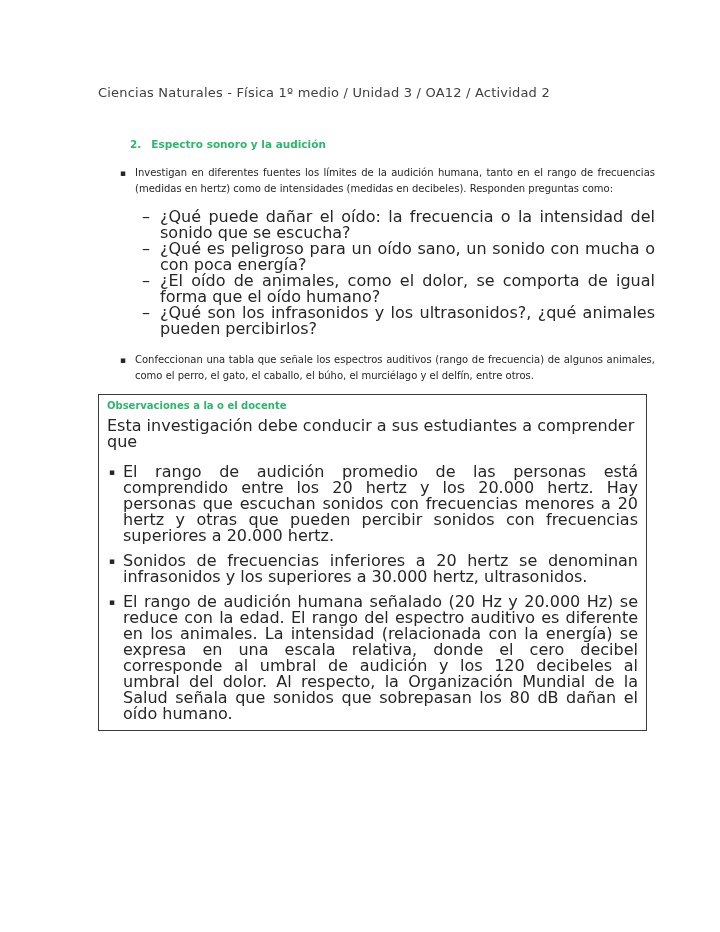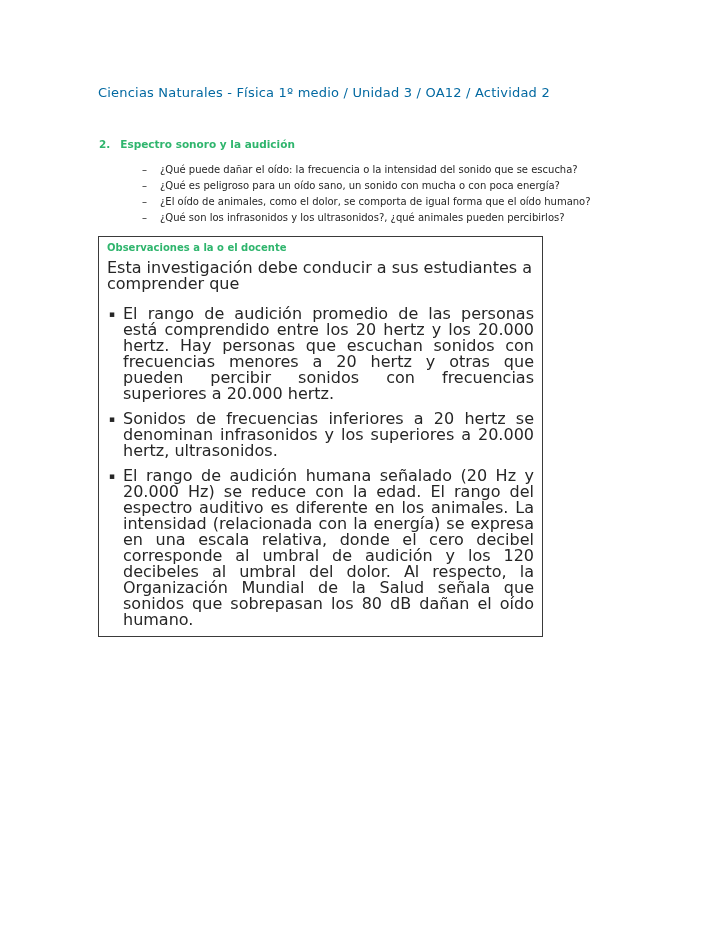--- a/index.html
+++ b/index.html
@@ -12,27 +12,27 @@
     overflow: hidden;
   }
   .content {
     position: absolute;
     left: 98px; top: 85px;
     width: 557px;
   }
   .doc-title {
     font-size: 13px;
     font-weight: 400;
-    color: #0369a1;
+    color: #404040;
     letter-spacing: 0.2px;
     white-space: nowrap;
   }
   .section-heading {
     margin-top: 38px;
-    margin-left: 1px;
+    margin-left: 32px;
     font-size: 10.5px;
     font-weight: bold;
     color: #2fb56d;
   }
   .section-heading .sec-num { display: inline-block; margin-right: 10px; }
   .bullet-item {
     position: relative;
     padding-left: 37px;
     margin-top: 15px;
     font-size: 10px; line-height: 16px; text-align: justify;
@@ -40,31 +40,31 @@
   .bullet-item::before {
     content: "\25AA";
     position: absolute;
     left: 22px; top: 0;
     font-size: 9px;
   }
   .questions { margin-top: 12px; }
   .q-item {
     position: relative;
     padding-left: 62px;
-    font-size: 10px; line-height: 16px; text-align: justify;
+    font-size: 16px; line-height: 16px; text-align: justify;
   }
   .q-item::before {
     content: "\2013";
     position: absolute;
     left: 44px; top: 0;
   }
   .q-item.justify-full { text-align: justify; }
   .notes-box {
     margin-top: 10px;
-    width: 445px;
+    width: 549px;
     border: 1px solid #3a3a3a;
     padding: 5px 8px 8px 8px;
     background: #ffffff;
   }
   .notes-title {
     font-size: 10px;
     font-weight: bold;
     color: #2fb56d;
   }
   .notes-intro {
@@ -89,32 +89,34 @@
 <body>
 
 <div class="content">
 
   <div class="doc-title">Ciencias Naturales - Física 1º medio / Unidad 3 / OA12 / Actividad 2</div>
 
   <div class="section-heading">
     <span class="sec-num">2.</span><span>Espectro sonoro y la audición</span>
   </div>
 
+  <div class="bullet-item">Investigan en diferentes fuentes los límites de la audición humana, tanto en el rango de frecuencias (medidas en hertz) como de intensidades (medidas en decibeles). Responden preguntas como:</div>
 
   <div class="questions">
     <div class="q-item">¿Qué puede dañar el oído: la frecuencia o la intensidad del sonido que se escucha?</div>
     <div class="q-item">¿Qué es peligroso para un oído sano, un sonido con mucha o con poca energía?</div>
     <div class="q-item">¿El oído de animales, como el dolor, se comporta de igual forma que el oído humano?</div>
     <div class="q-item justify-full">¿Qué son los infrasonidos y los ultrasonidos?, ¿qué animales pueden percibirlos?</div>
   </div>
 
+  <div class="bullet-item">Confeccionan una tabla que señale los espectros auditivos (rango de frecuencia) de algunos animales, como el perro, el gato, el caballo, el búho, el murciélago y el delfín, entre otros.</div>
 
   <div class="notes-box">
     <div class="notes-title">Observaciones a la o el docente</div>
     <div class="notes-intro">Esta investigación debe conducir a sus estudiantes a comprender que</div>
     <div class="notes-list">
       <div class="note-item">El rango de audición promedio de las personas está comprendido entre los 20 hertz y los 20.000 hertz. Hay personas que escuchan sonidos con frecuencias menores a 20 hertz y otras que pueden percibir sonidos con frecuencias superiores a 20.000 hertz.</div>
-      <div class="note-item">Sonidos de frecuencias inferiores a 20 hertz se denominan infrasonidos y los superiores a 20.000 hertz, ultrasonidos.</div>
+      <div class="note-item">Sonidos de frecuencias inferiores a 20 hertz se denominan infrasonidos y los superiores a 30.000 hertz, ultrasonidos.</div>
       <div class="note-item">El rango de audición humana señalado (20 Hz y 20.000 Hz) se reduce con la edad. El rango del espectro auditivo es diferente en los animales. La intensidad (relacionada con la energía) se expresa en una escala relativa, donde el cero decibel corresponde al umbral de audición y los 120 decibeles al umbral del dolor. Al respecto, la Organización Mundial de la Salud señala que sonidos que sobrepasan los 80 dB dañan el oído humano.</div>
     </div>
   </div>
 
 </div>
 
 </body></html>

